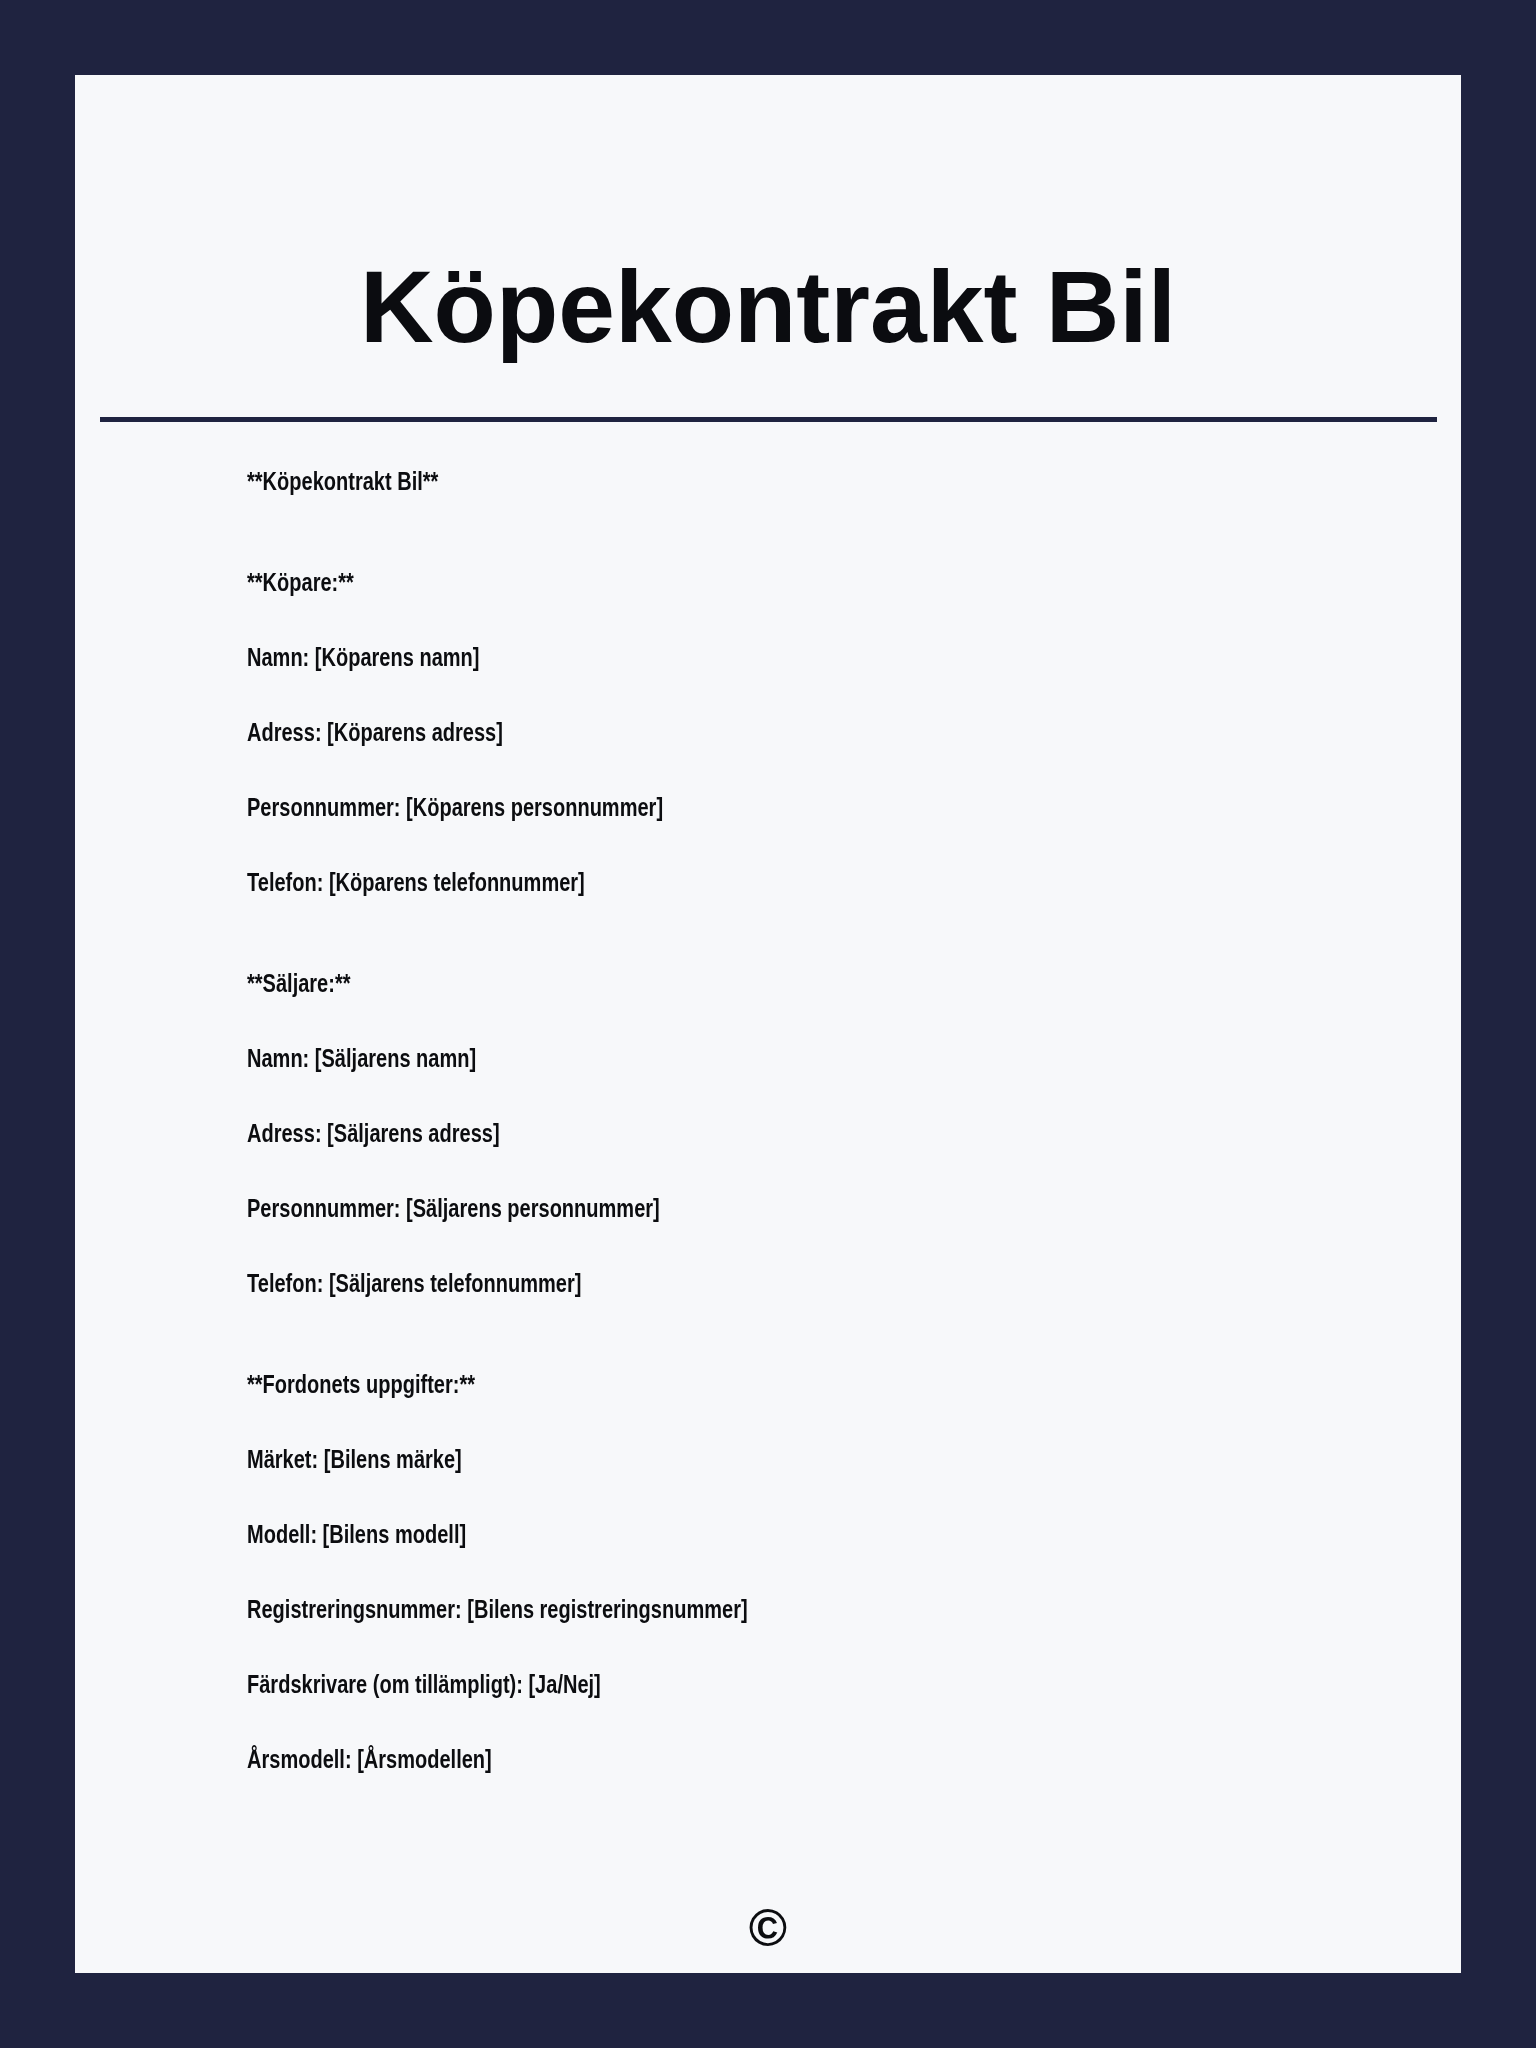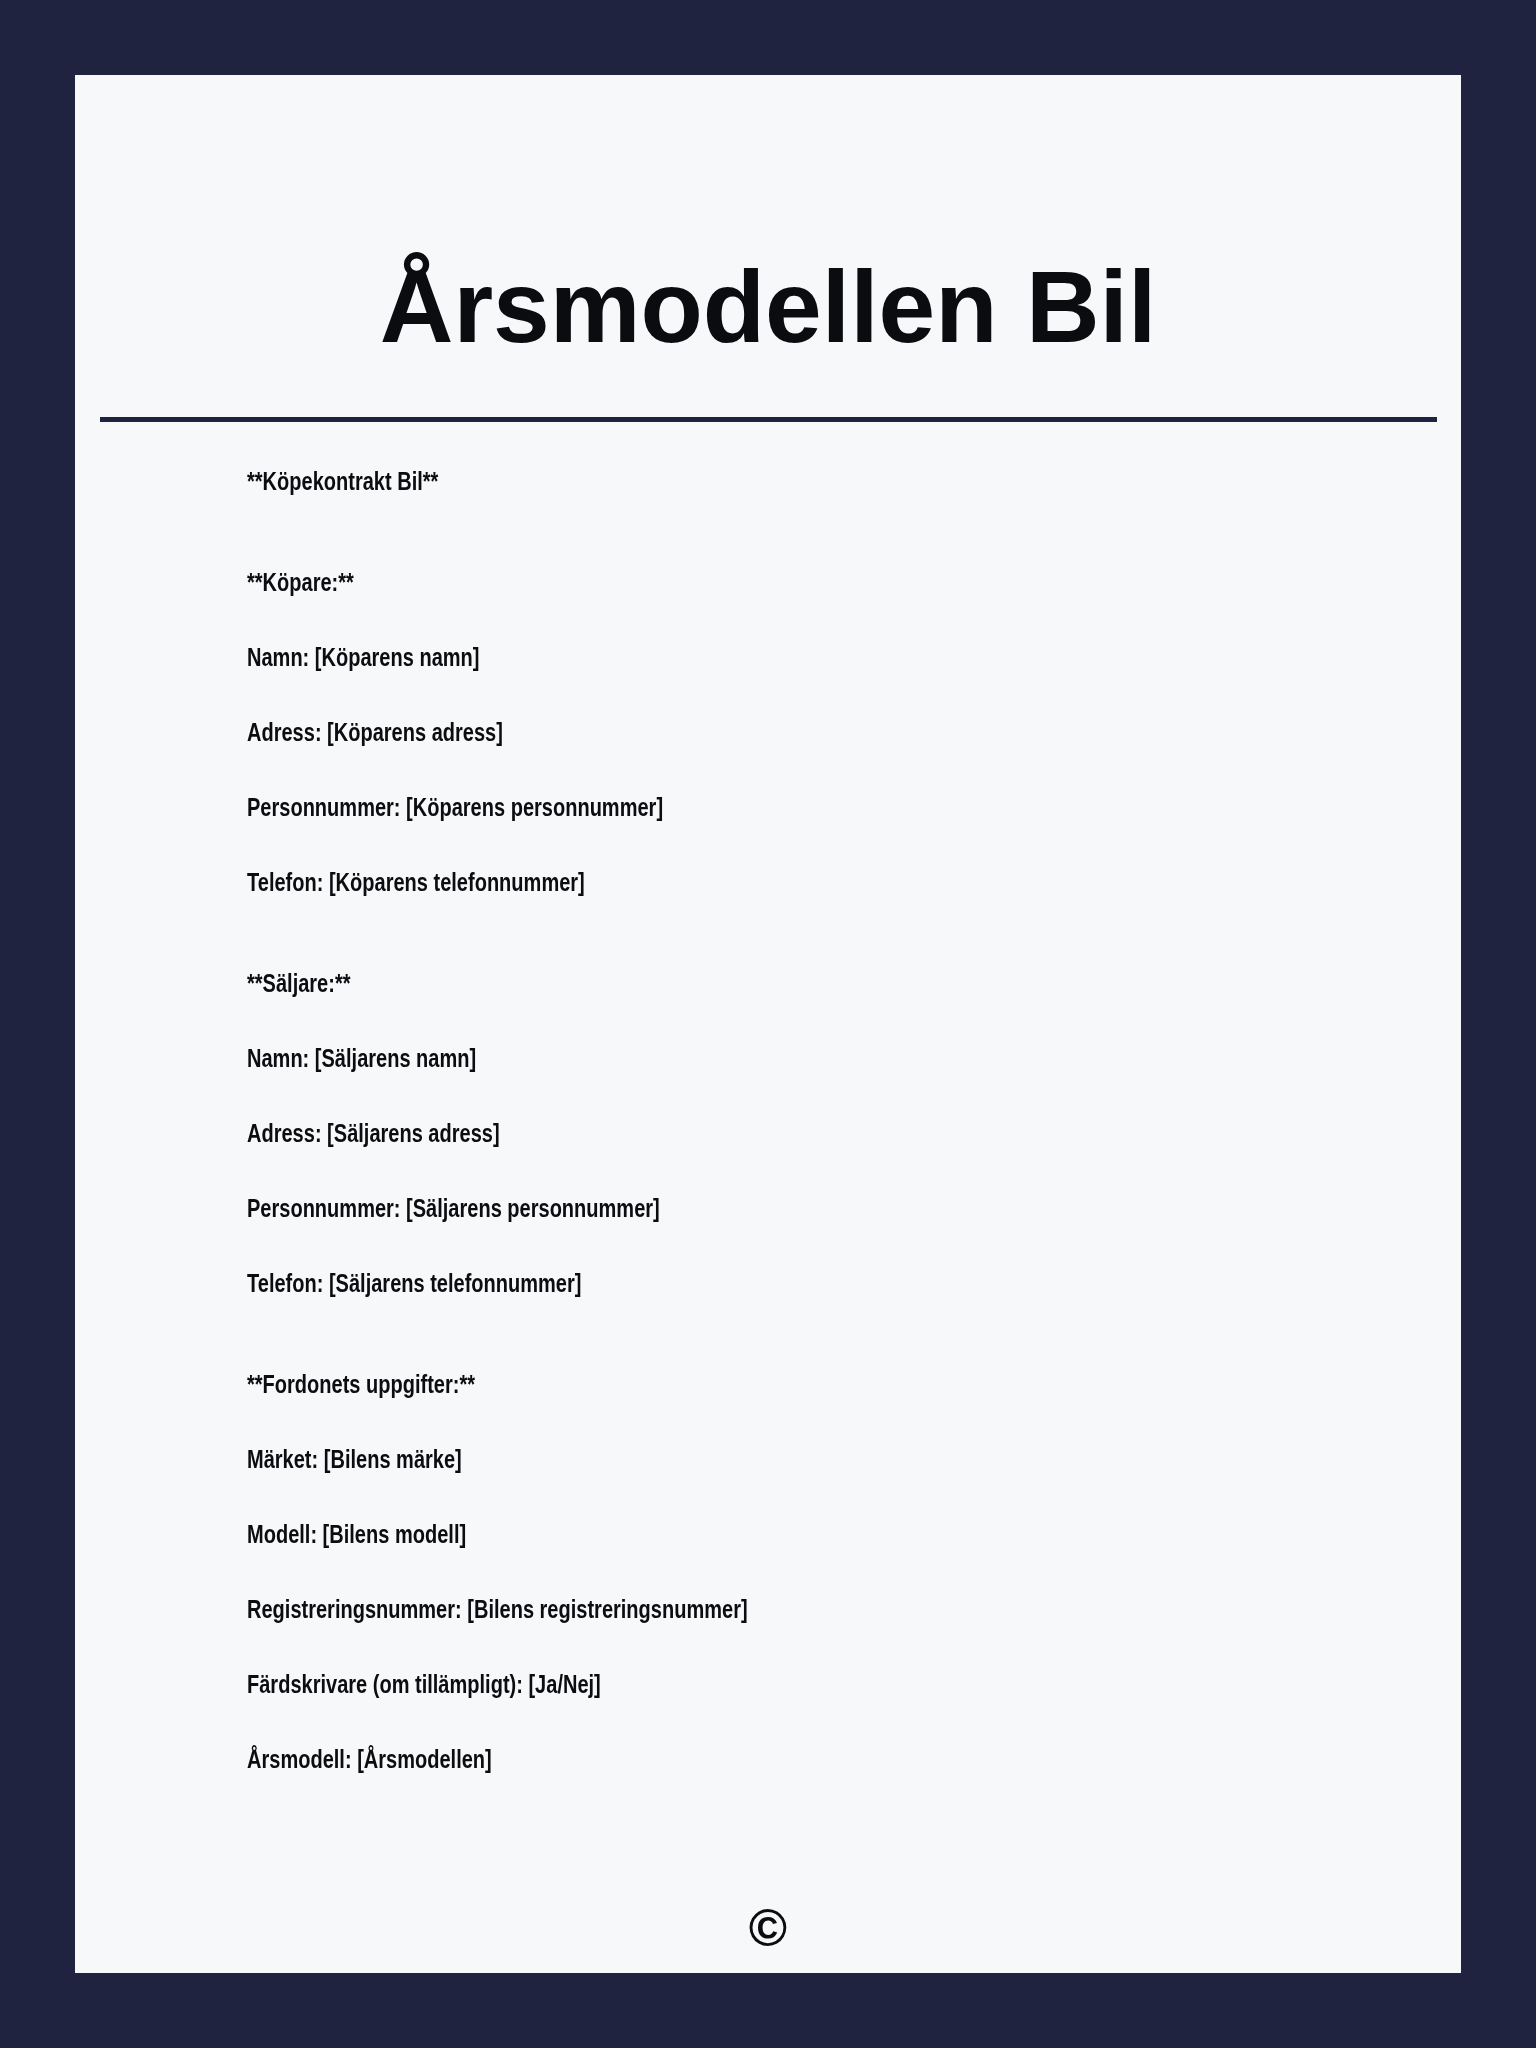--- a/index.html
+++ b/index.html
@@ -64,21 +64,21 @@
     line-height: 1;
     color: #0c0d10;
   }
 </style>
 </head>
 <body>
 
 <div class="canvas">
   <div class="page">
 
-    <div class="doc-title">Årsmodellen Bil</div>
+    <div class="doc-title">Köpekontrakt Bil</div>
 
     <div class="title-divider"></div>
 
     <div class="line" style="top:393px">**Köpekontrakt Bil**</div>
     <div class="line" style="top:494px">**Köpare:**</div>
     <div class="line" style="top:569px">Namn: [Köparens namn]</div>
     <div class="line" style="top:644px">Adress: [Köparens adress]</div>
     <div class="line" style="top:719px">Personnummer: [Köparens personnummer]</div>
     <div class="line" style="top:794px">Telefon: [Köparens telefonnummer]</div>
     <div class="line" style="top:895px">**Säljare:**</div>

